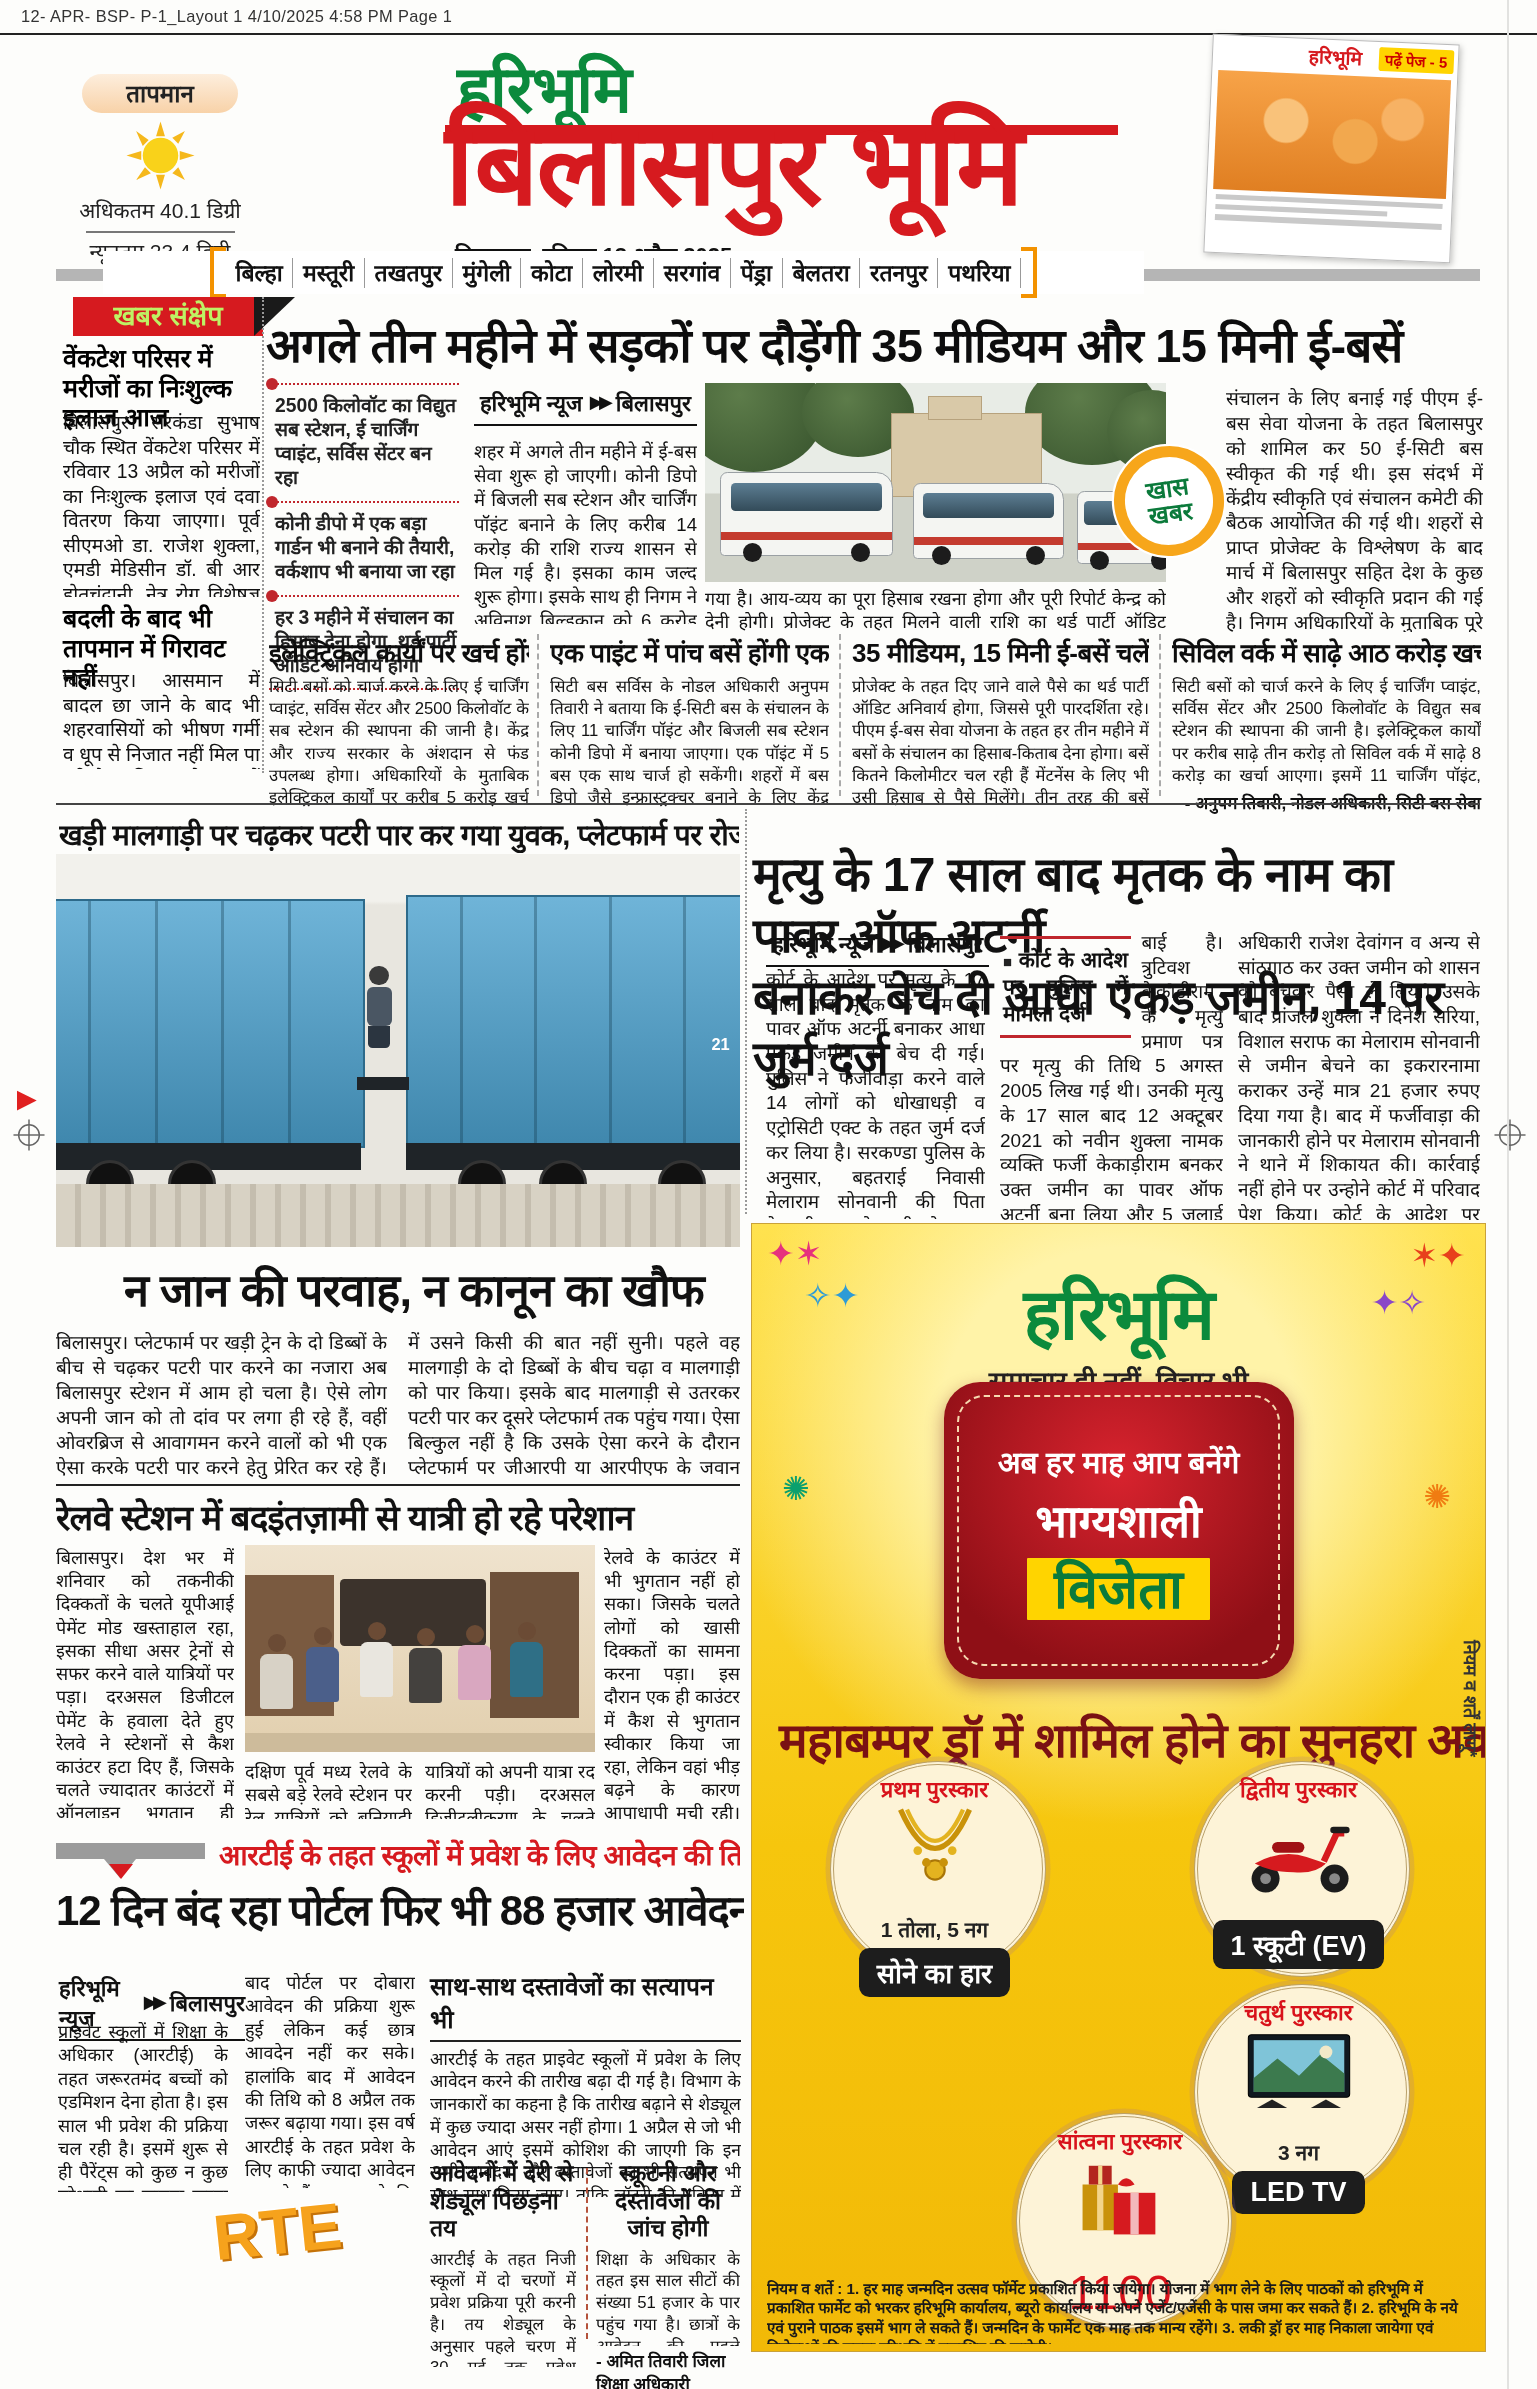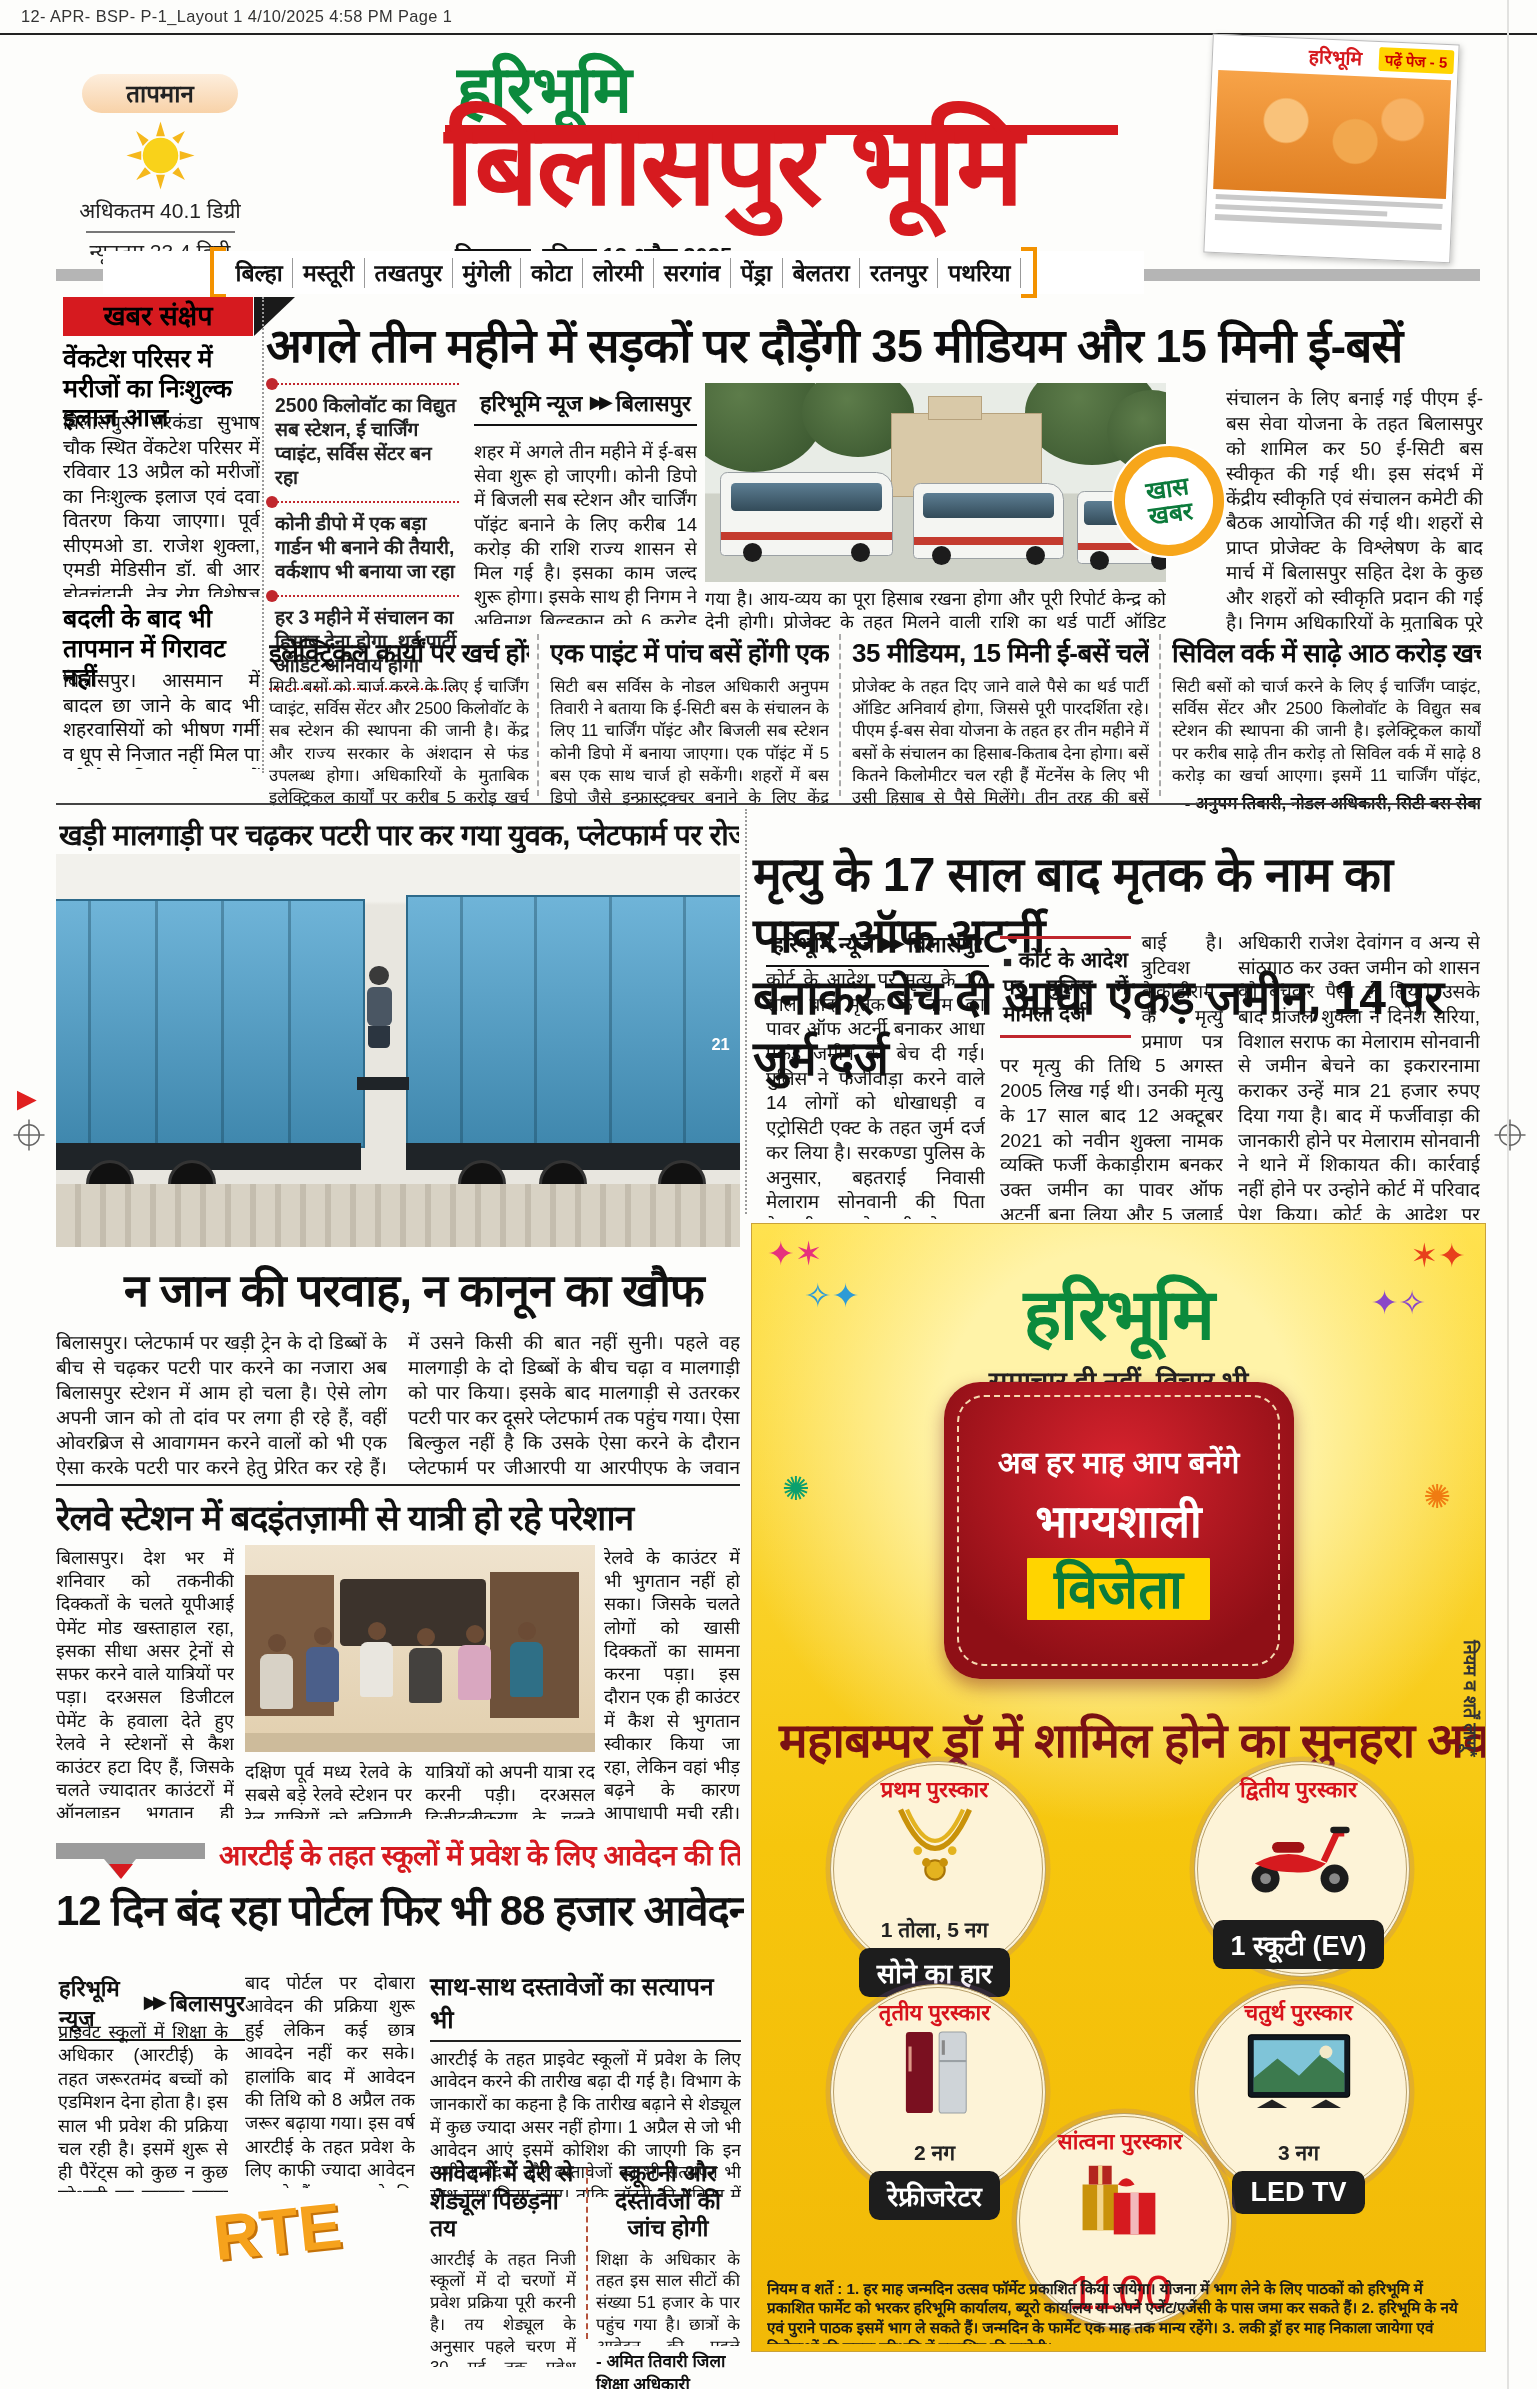--- a/index.html
+++ b/index.html
@@ -44,21 +44,21 @@
   .graybar{left:56px;top:269px;width:1424px;height:12px;background:#b5b5b5;}
   .regions{left:103px;top:251px;width:1041px;height:43px;background:#fff;display:flex;
     align-items:center;justify-content:center;}
   .regions .bracket{width:12px;height:43px;border:4.5px solid #f39200;}
   .regions .bl{border-right:none;}
   .regions .br{border-left:none;}
   .region-item{font-size:23px;font-weight:bold;color:#111;padding:0 9.7px;border-right:1.5px solid #999;line-height:30px;}
   .region-item:last-of-type{border-right:none;}
 
   
-  .briefs-banner{left:63px;top:297px;width:190px;height:39px;background:#d61a1f;color:#000000;
+  .briefs-banner{left:73px;top:297px;width:190px;height:39px;background:#d61a1f;color:#bef264;
      font-size:27px;font-weight:bold;text-align:center;line-height:39px;}
   .briefs-arrow{left:254px;top:297px;width:0;height:0;border-top:39px solid #1a1a1a;border-right:41px solid transparent;}
   .brief-title{left:63px;width:197px;font-size:25px;font-weight:bold;line-height:1.18;color:#000;}
   .brief-body{left:63px;width:197px;font-size:19.3px;line-height:1.27;color:#111;}
   .vdot-left{left:262px;top:297px;width:0;height:476px;border-left:2.2px dotted #999;}
 
   
   .lead-headline{left:266px;top:312px;width:1216px;font-size:47px;font-weight:bold;color:#0d0d0d;letter-spacing:-0.7px;}
   .hl-item{position:relative;border-top:2.2px dotted #c0272d;padding:9px 0 10.4px 6px;
      font-size:19.3px;font-weight:bold;color:#222;line-height:1.25;}
@@ -478,33 +478,20 @@
         <circle cx="88" cy="72" r="5" fill="#888"></circle>
       <path d="M14 58 Q40 44 62 52 L80 58 Q70 68 50 66 Q28 66 14 58 Z" fill="#d61a1f"></path>
       <rect x="30" y="38" width="30" height="10" rx="5" fill="#a01114"></rect>
       <path d="M78 56 L90 30 L97 30" stroke="#d61a1f" stroke-width="6" fill="none"></path>
       <rect x="84" y="24" width="18" height="6" rx="3" fill="#1c1c1c"></rect>
     </svg>
     <div class="qty"></div>
     <div class="pill">1 स्कूटी (EV)</div>
   </div>
 
-  <div class="medal" style="left:67px;top:760px;">
-    <div class="disc"></div>
-    <div class="plabel">तृतीय पुरस्कार</div>
-    <svg width="104" height="97" viewBox="0 0 100 90">
-      <rect x="22" y="6" width="26" height="78" rx="3" fill="#7a1020"></rect>
-      <line x1="26" y1="20" x2="26" y2="44" stroke="#d98" stroke-width="3"></line>
-      <rect x="54" y="6" width="26" height="78" rx="3" fill="#cfd4d8" stroke="#9aa0a4"></rect>
-      <line x1="54" y1="34" x2="80" y2="34" stroke="#9aa0a4" stroke-width="2"></line>
-      <line x1="58" y1="14" x2="58" y2="28" stroke="#888" stroke-width="3"></line>
-    </svg>
-    <div class="qty">2 नग</div>
-    <div class="pill">रेफ्रीजरेटर</div>
-  </div>
 
   <div class="medal" style="left:431px;top:760px;">
     <div class="disc"></div>
     <div class="plabel">चतुर्थ पुरस्कार</div>
     <svg width="119" height="97" viewBox="0 0 110 90">
       <rect x="8" y="10" width="94" height="58" rx="3" fill="#10181f" stroke="#000"></rect>
       <rect x="13" y="15" width="84" height="48" fill="#7fc4d8"></rect>
       <path d="M13 50 L35 32 L55 48 L75 28 L97 46 L97 63 L13 63 Z" fill="#3c7a4e"></path>
       <circle cx="80" cy="26" r="6" fill="#f2e9c8"></circle>
       <path d="M30 70 L44 78 L16 78 Z" fill="#222"></path>

